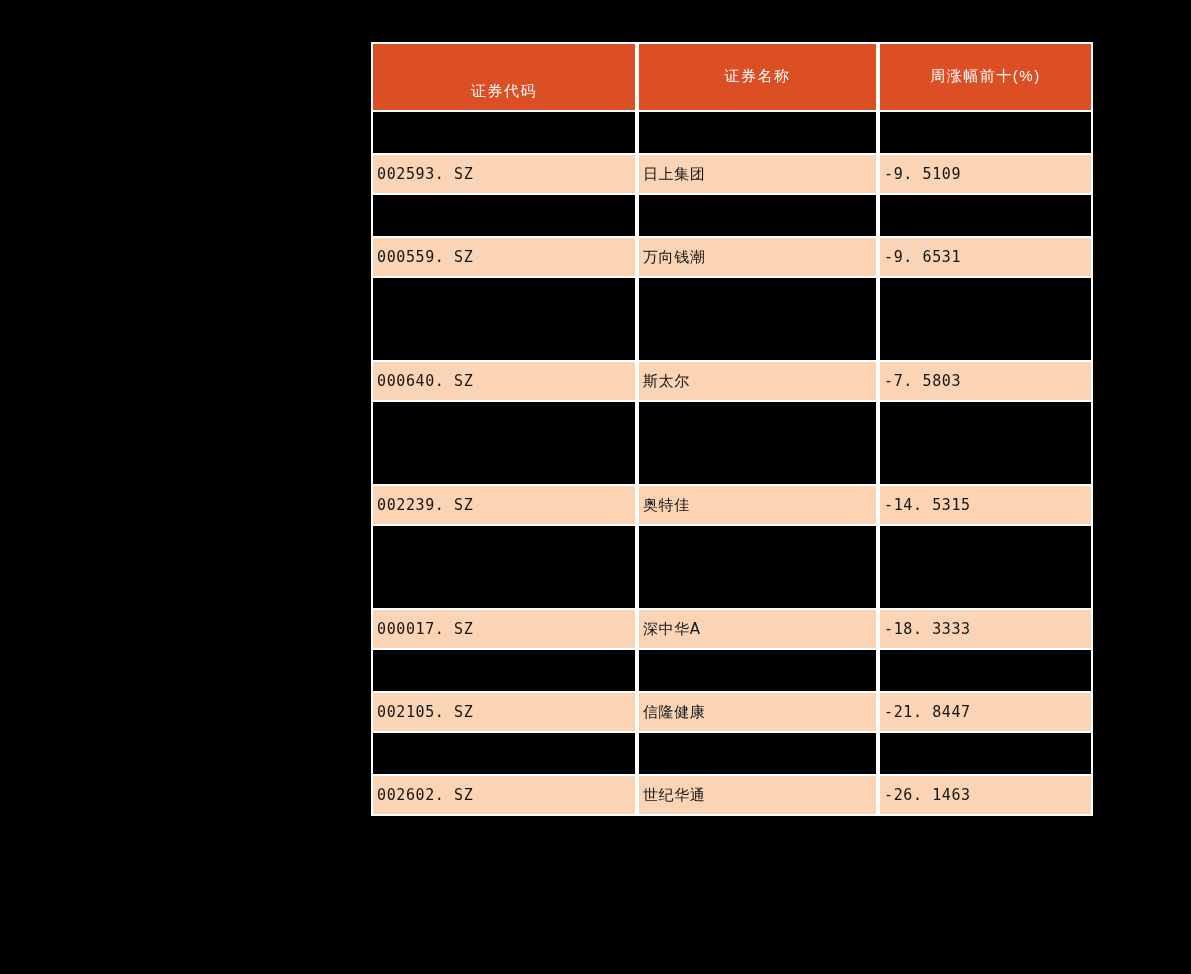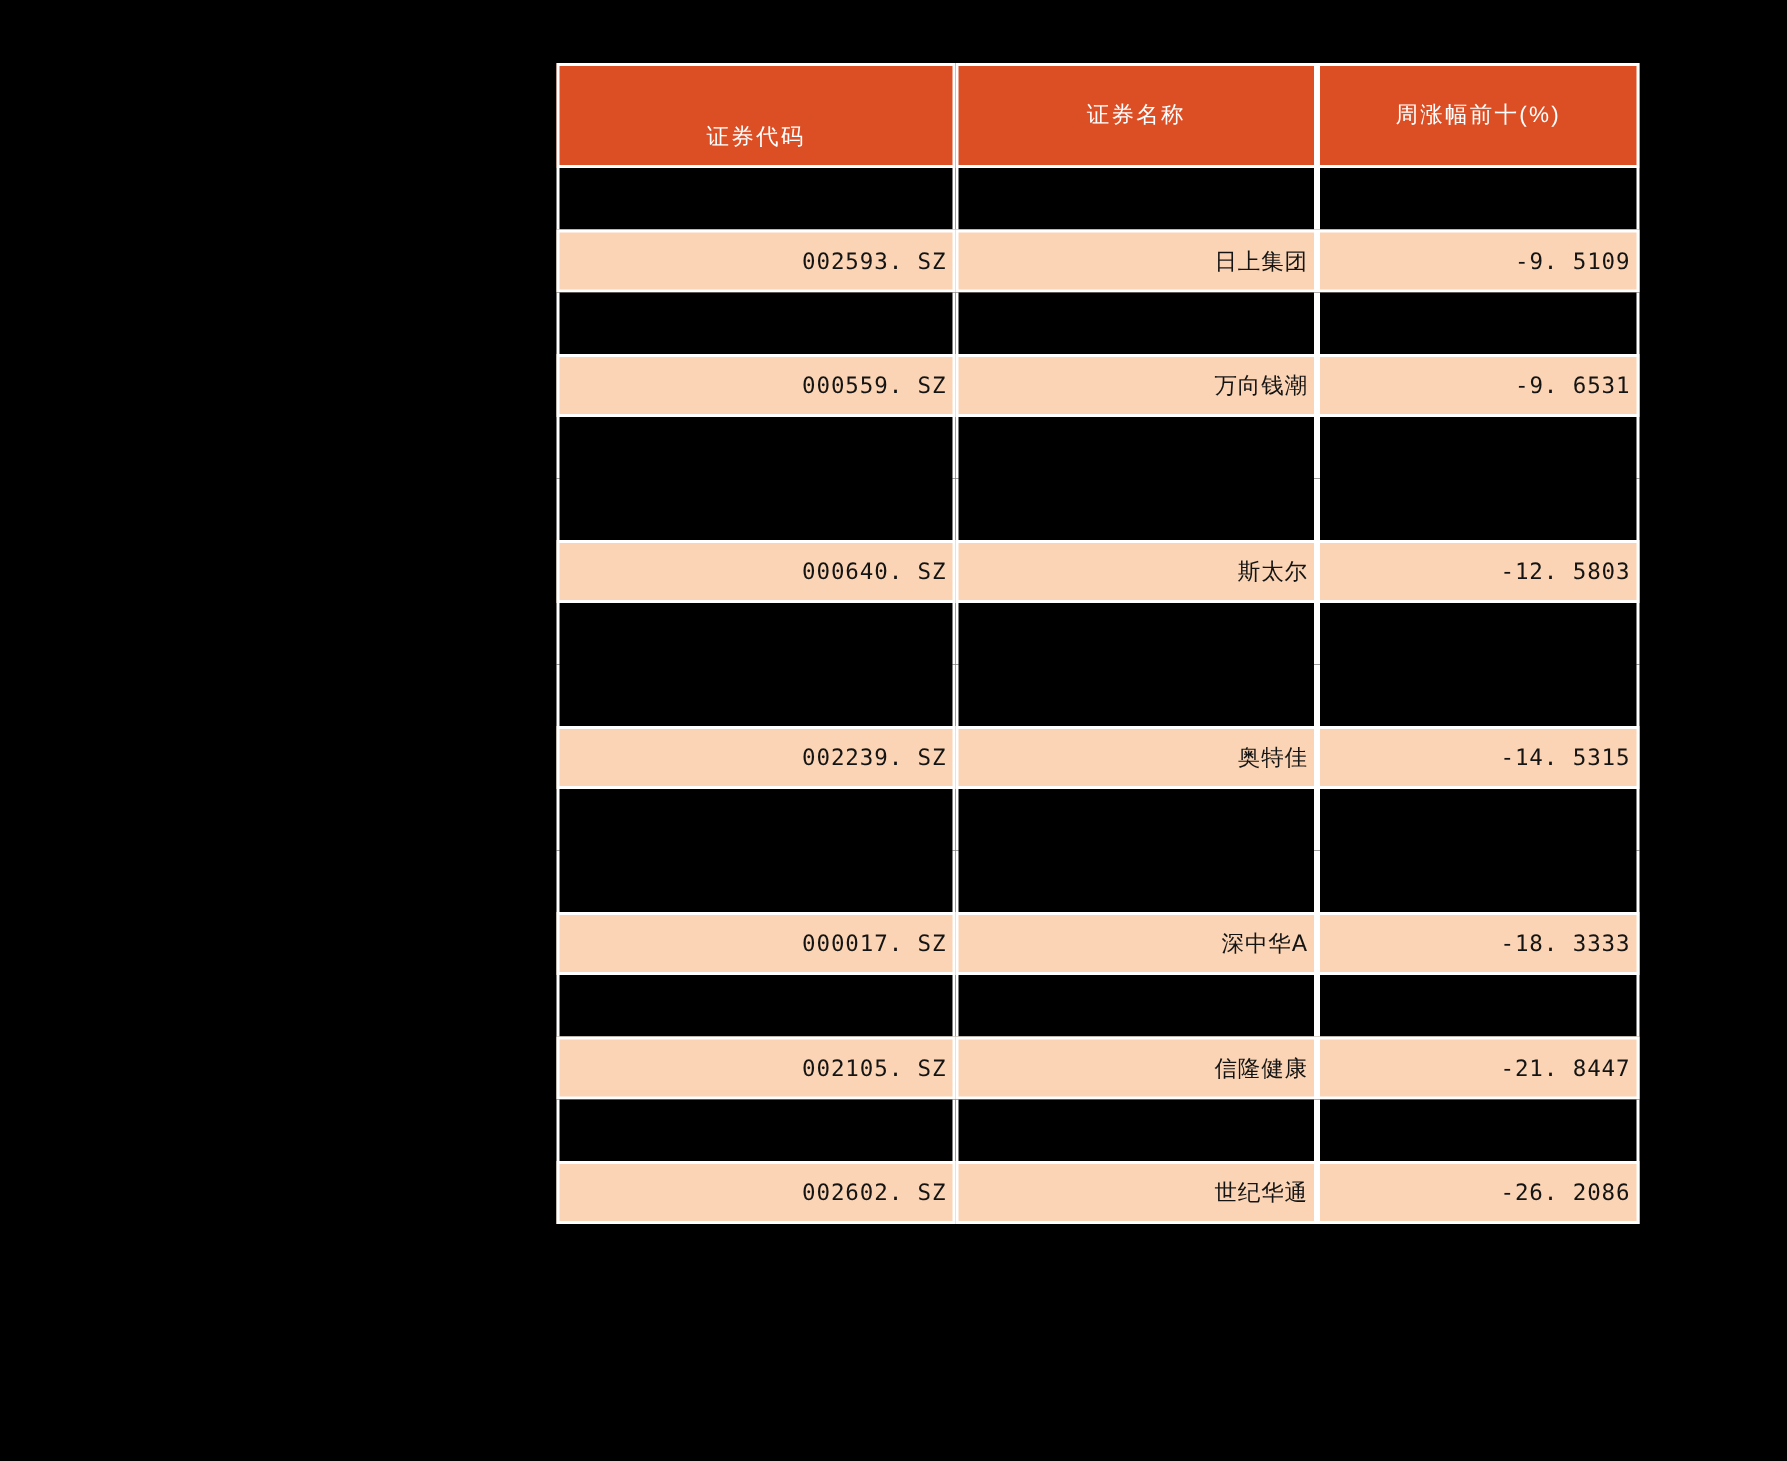--- a/index.html
+++ b/index.html
@@ -70,21 +70,21 @@
     padding: 0;
   }
 
   
   #stock-table tr.data-row td {
     background: #FAD4B4;
     color: #141414;
     height: 42px;
     font-size: 15px;
     letter-spacing: 0.6px;
-    text-align: right;
+    text-align: left;
     vertical-align: middle;
     border-left: 2px solid #FFFFFF;
     border-right: 2px solid #FFFFFF;
     border-top: 2px solid #FFFFFF;
     border-bottom: 2px solid #FFFFFF;
     box-sizing: border-box;
     padding: 0 4px;
     white-space: nowrap;
   }
 
@@ -143,21 +143,21 @@
         <td></td>
       </tr>
       <tr class="spacer-row">
         <td></td>
         <td></td>
         <td></td>
       </tr>
       <tr class="data-row">
         <td class="cell-code">000640. SZ</td>
         <td class="cell-name">斯太尔</td>
-        <td class="cell-pct">-12. 5803</td>
+        <td class="cell-pct">-7. 5803</td>
       </tr>
       <tr class="spacer-row">
         <td></td>
         <td></td>
         <td></td>
       </tr>
       <tr class="spacer-row">
         <td></td>
         <td></td>
         <td></td>
@@ -193,16 +193,16 @@
         <td class="cell-pct">-21. 8447</td>
       </tr>
       <tr class="spacer-row">
         <td></td>
         <td></td>
         <td></td>
       </tr>
       <tr class="data-row">
         <td class="cell-code">002602. SZ</td>
         <td class="cell-name">世纪华通</td>
-        <td class="cell-pct">-26. 2086</td>
+        <td class="cell-pct">-26. 1463</td>
       </tr>
     </tbody>
 </table>
 
 </body></html>

